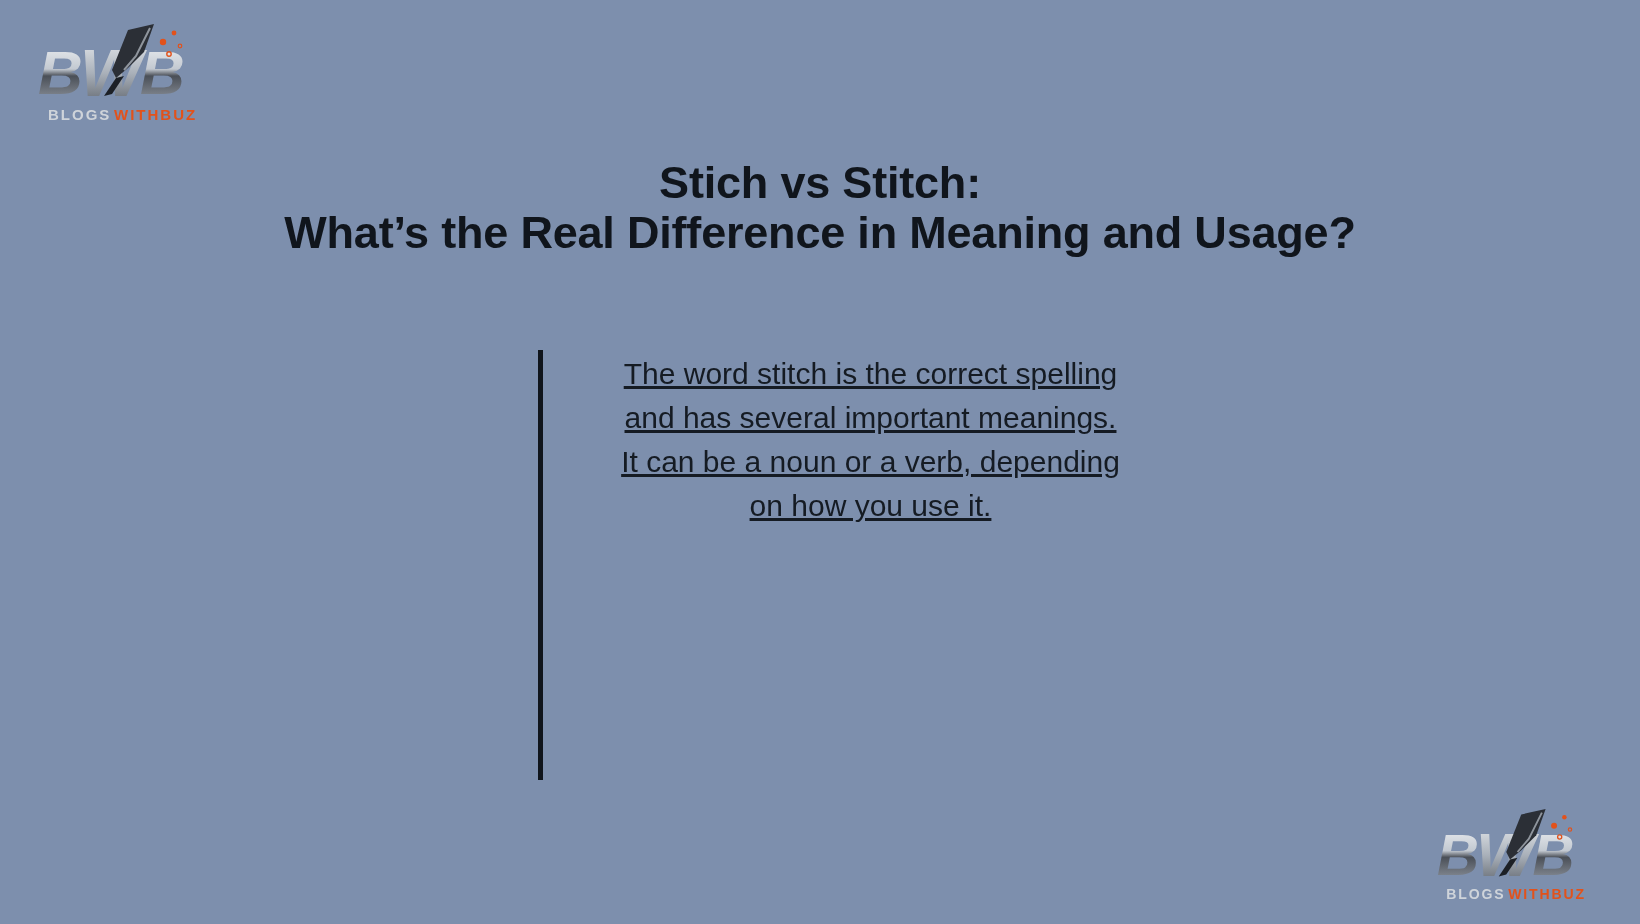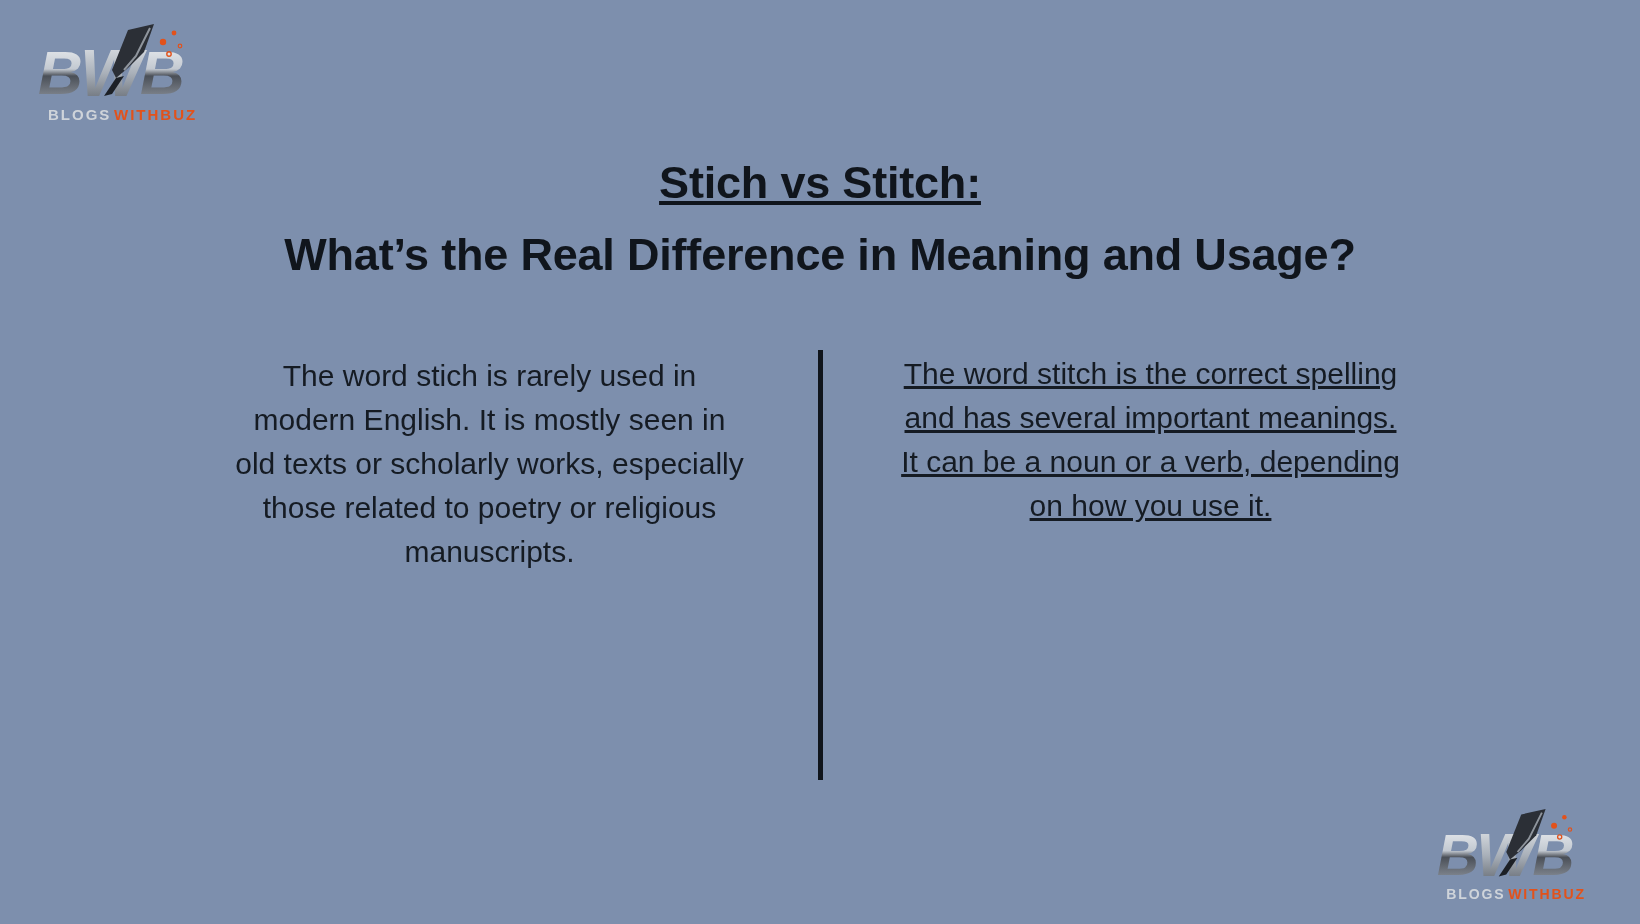--- a/index.html
+++ b/index.html
@@ -54,25 +54,23 @@
     text-align: center;
     color: #10151c;
   }
   .title-line {
     font-weight: bold;
     letter-spacing: -0.2px;
     line-height: 1.12;
   }
   .title-line-1 {
     font-size: 45px;
-    text-decoration: underline;
   }
   .title-line-2 {
     font-size: 45px;
-    margin-top: 22px;
   }
 
   
   .columns {
     position: absolute;
     left: 150px;
     top: 340px;
     width: 1340px;
     display: flex;
     flex-direction: row;
@@ -151,21 +149,20 @@
       </g>
     </svg>
   </div>
 
   <div class="title-block">
     <div class="title-line title-line-1">Stich vs Stitch:</div>
     <div class="title-line title-line-2">What’s the Real Difference in Meaning and Usage?</div>
   </div>
 
   <div class="columns">
-    <div class="col col-left">The word stich is rarely used in modern English. It is mostly seen in old texts or scholarly works, especially those related to poetry or religious manuscripts.</div>
     <div class="divider"></div>
     <div class="col col-right">The word stitch is the correct spelling and has several important meanings. It can be a noun or a verb, depending on how you use it.</div>
   </div>
 
   <div class="logo logo-bottom">
     <svg viewBox="0 0 200 112" xmlns="http://www.w3.org/2000/svg" aria-hidden="true">
       <defs>
         <linearGradient id="metalb" x1="0" y1="0" x2="0" y2="1">
           <stop offset="0%" stop-color="#f2f4f6"></stop>
           <stop offset="45%" stop-color="#c3c9d1"></stop>

